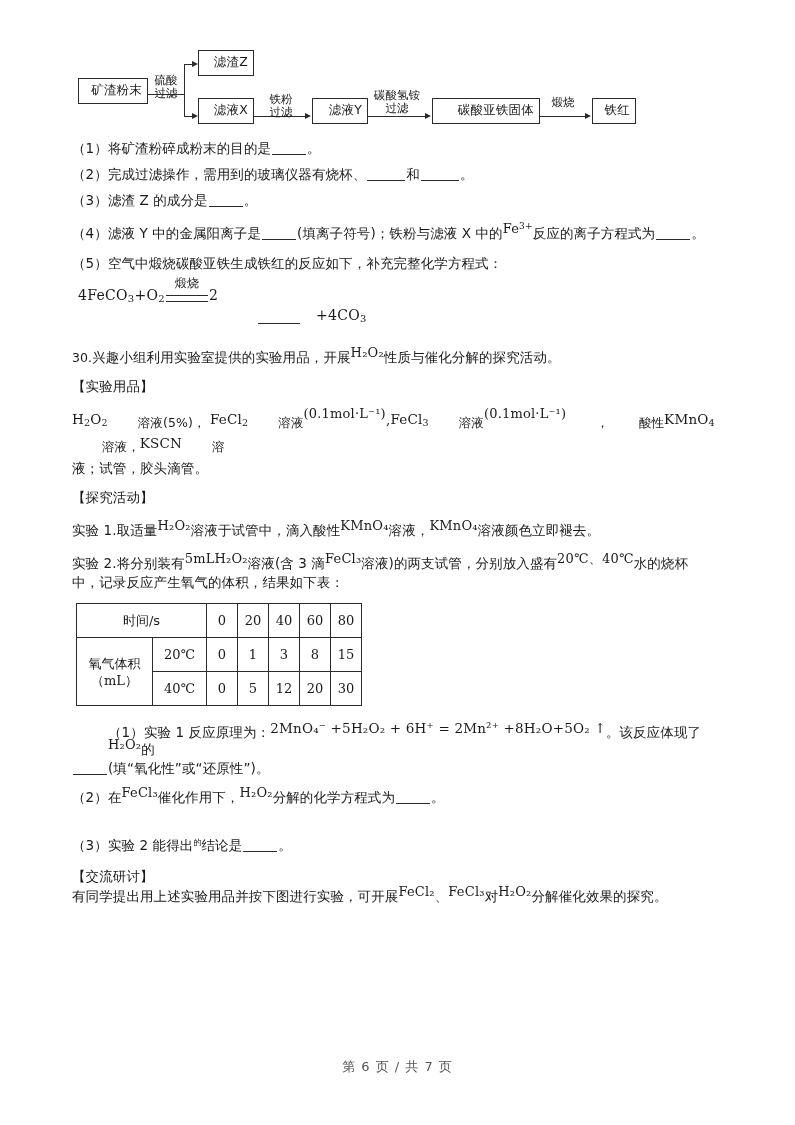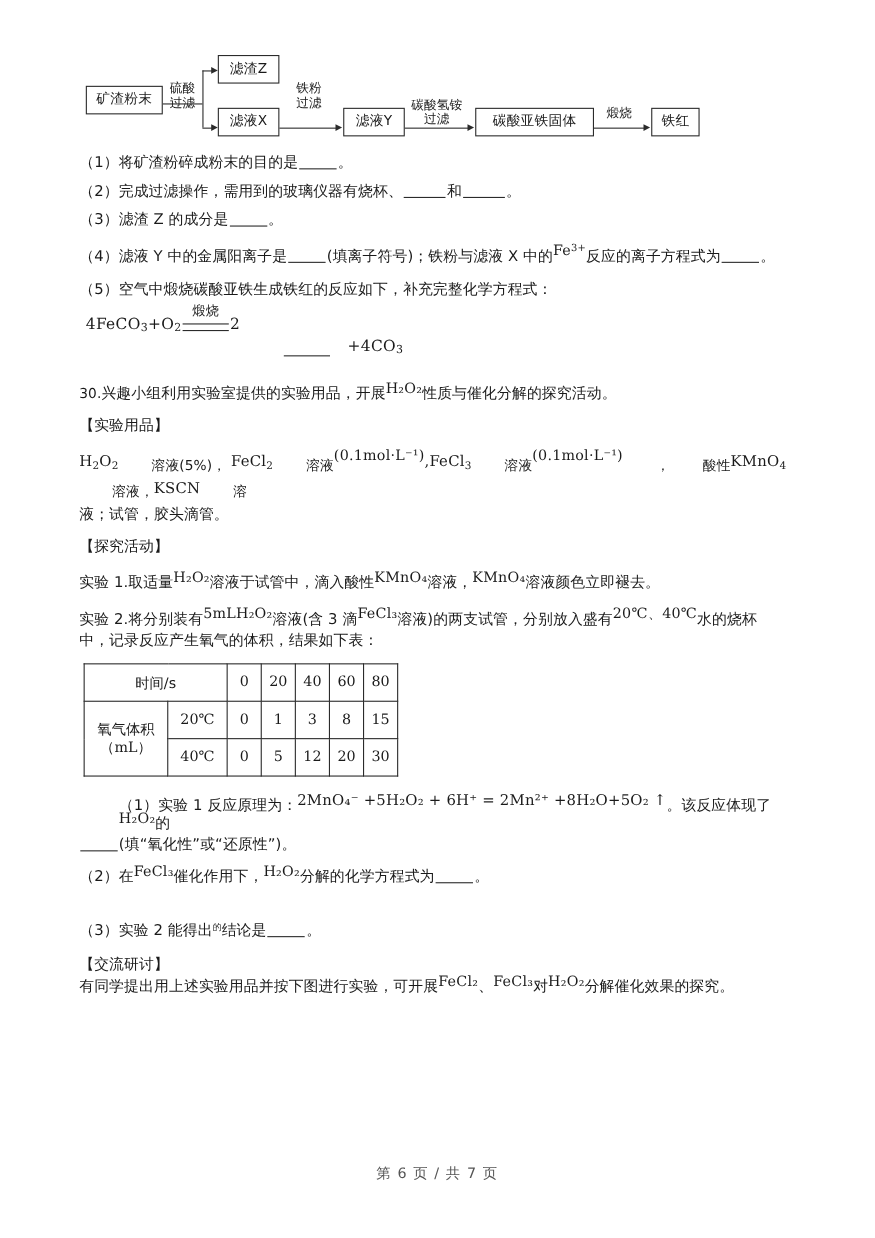--- a/index.html
+++ b/index.html
@@ -38,21 +38,21 @@
     margin-bottom: 10px;
   }
   .fbox {
     position: absolute;
     border: 1px solid #2b2b2b;
     background: #fff;
     font-size: 12.5px;
     line-height: 1;
     padding: 5px 5px 6px 5px;
     white-space: nowrap;
-    text-align: center;
+    text-align: right;
     font-family: "DejaVu Sans", "Liberation Sans", sans-serif;
     letter-spacing: 0.2px;
     box-sizing: border-box;
   }
   .flabel {
     position: absolute;
     font-size: 11.5px;
     line-height: 12.5px;
     text-align: center;
     white-space: nowrap;
@@ -260,21 +260,21 @@
       <div class="fline h" style="left:112px; top:72px; width:10px;"></div>
       <div class="arrowhead" style="left:120px; top:68.5px;"></div>
 
       <div class="flabel" style="left:74px; top:30px; width:40px;">
         <span>硫酸</span><br>
         <span>过滤</span>
       </div>
 
       <div class="fline h" style="left:182px; top:72px; width:52px;"></div>
       <div class="arrowhead" style="left:233px; top:68.5px;"></div>
-      <div class="flabel" style="left:184px; top:30px; width:50px;">
+      <div class="flabel" style="left:184px; top:49px; width:50px;">
         <span>铁粉</span><br>
         <span>过滤</span>
       </div>
 
       <div class="fline h" style="left:296px; top:72px; width:58px;"></div>
       <div class="arrowhead" style="left:353px; top:68.5px;"></div>
       <div class="flabel" style="left:292px; top:45px; width:66px;">
         <span>碳酸氢铵</span><br>
         <span>过滤</span>
       </div>

